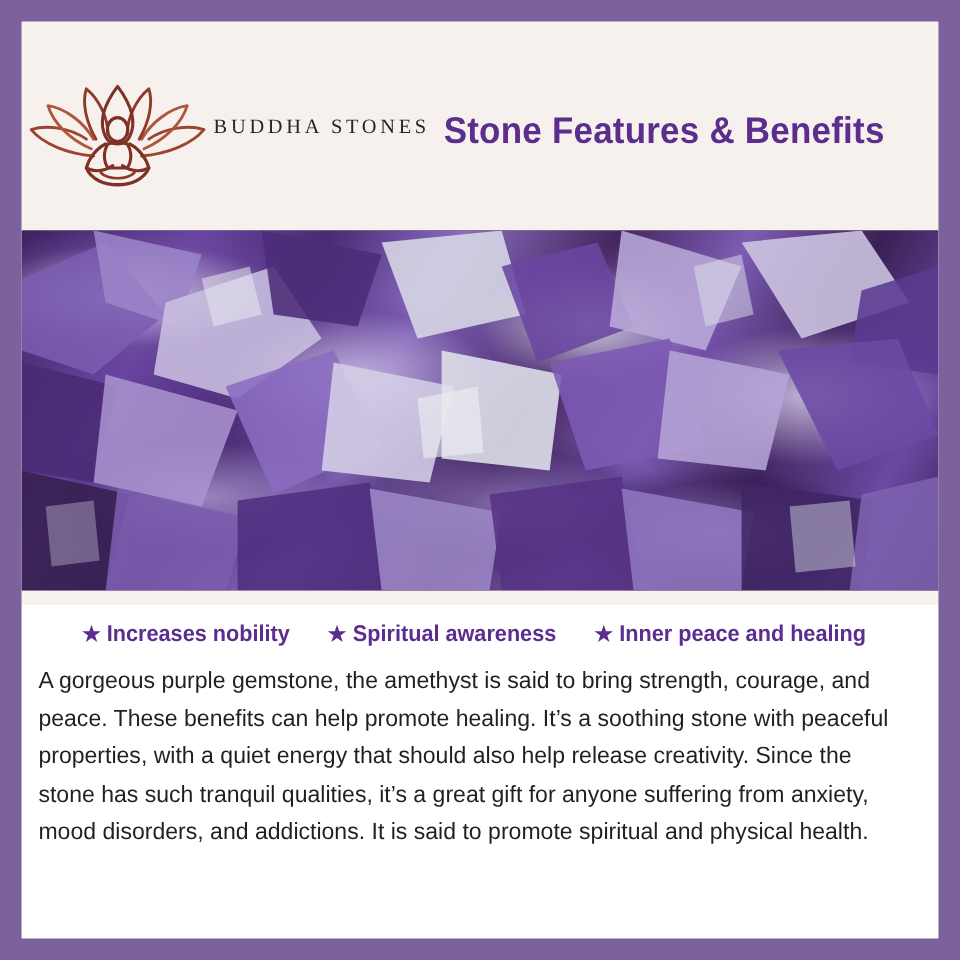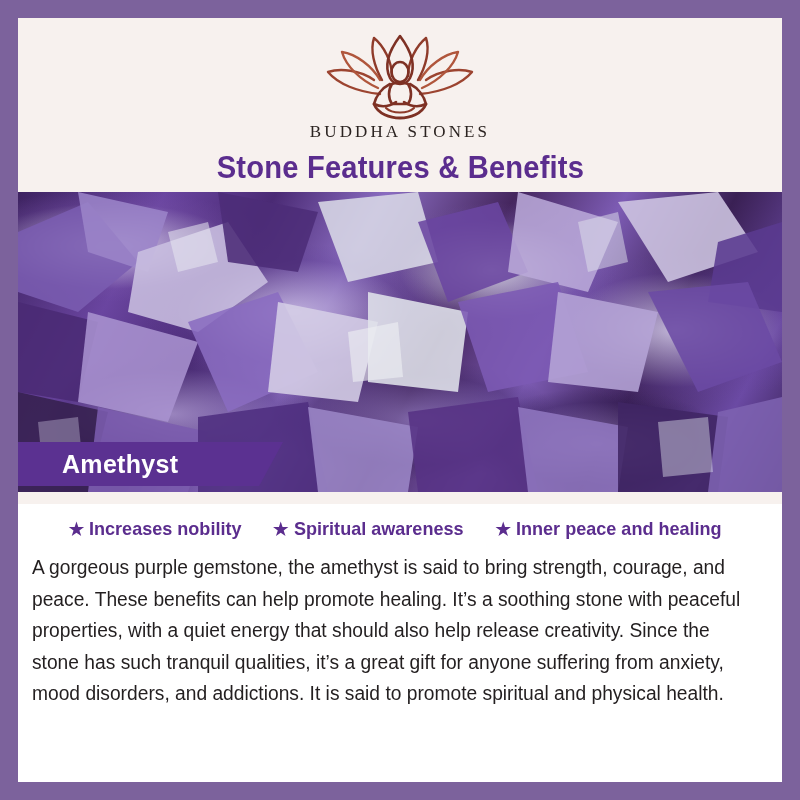--- a/index.html
+++ b/index.html
@@ -33,21 +33,21 @@
     background: #f7f1ee;
     overflow: hidden;
   }
 
   
   .header {
     position: relative;
     height: 174px;
     background: #f7f1ee;
     display: flex;
-    flex-direction: column;
+    flex-direction: row;
     align-items: center;
   }
   .logo-mark {
     margin-top: 10px;
     width: 160px;
     height: 92px;
     display: block;
   }
   .brand-name {
     margin-top: 2px;
@@ -235,23 +235,20 @@
           <polygon class="facet" points="700,220 764,205 764,300 690,300" fill="#7d62b0" opacity="0.55"></polygon>
 
           <polygon points="150,40 190,30 200,70 160,80" fill="#e8e8f0" opacity="0.55"></polygon>
           <polygon points="330,140 380,130 385,185 335,190" fill="#eef0f4" opacity="0.6"></polygon>
           <polygon points="560,30 600,20 610,70 570,80" fill="#dfe2ec" opacity="0.5"></polygon>
           <polygon points="640,230 690,225 695,280 645,285" fill="#dde0ea" opacity="0.45"></polygon>
           <polygon points="20,230 60,225 65,275 25,280" fill="#c8c0dc" opacity="0.4"></polygon>
         </g>
       </svg>
 
-      <div class="stone-banner">
-        <span class="stone-banner-label">Amethyst</span>
-      </div>
     </div>
 
     <div class="cream-strip"></div>
 
     <div class="content">
 
       <div class="features">
         <div class="feature">
           <span class="star">★</span>
           <span class="feature-label">Increases nobility</span>

